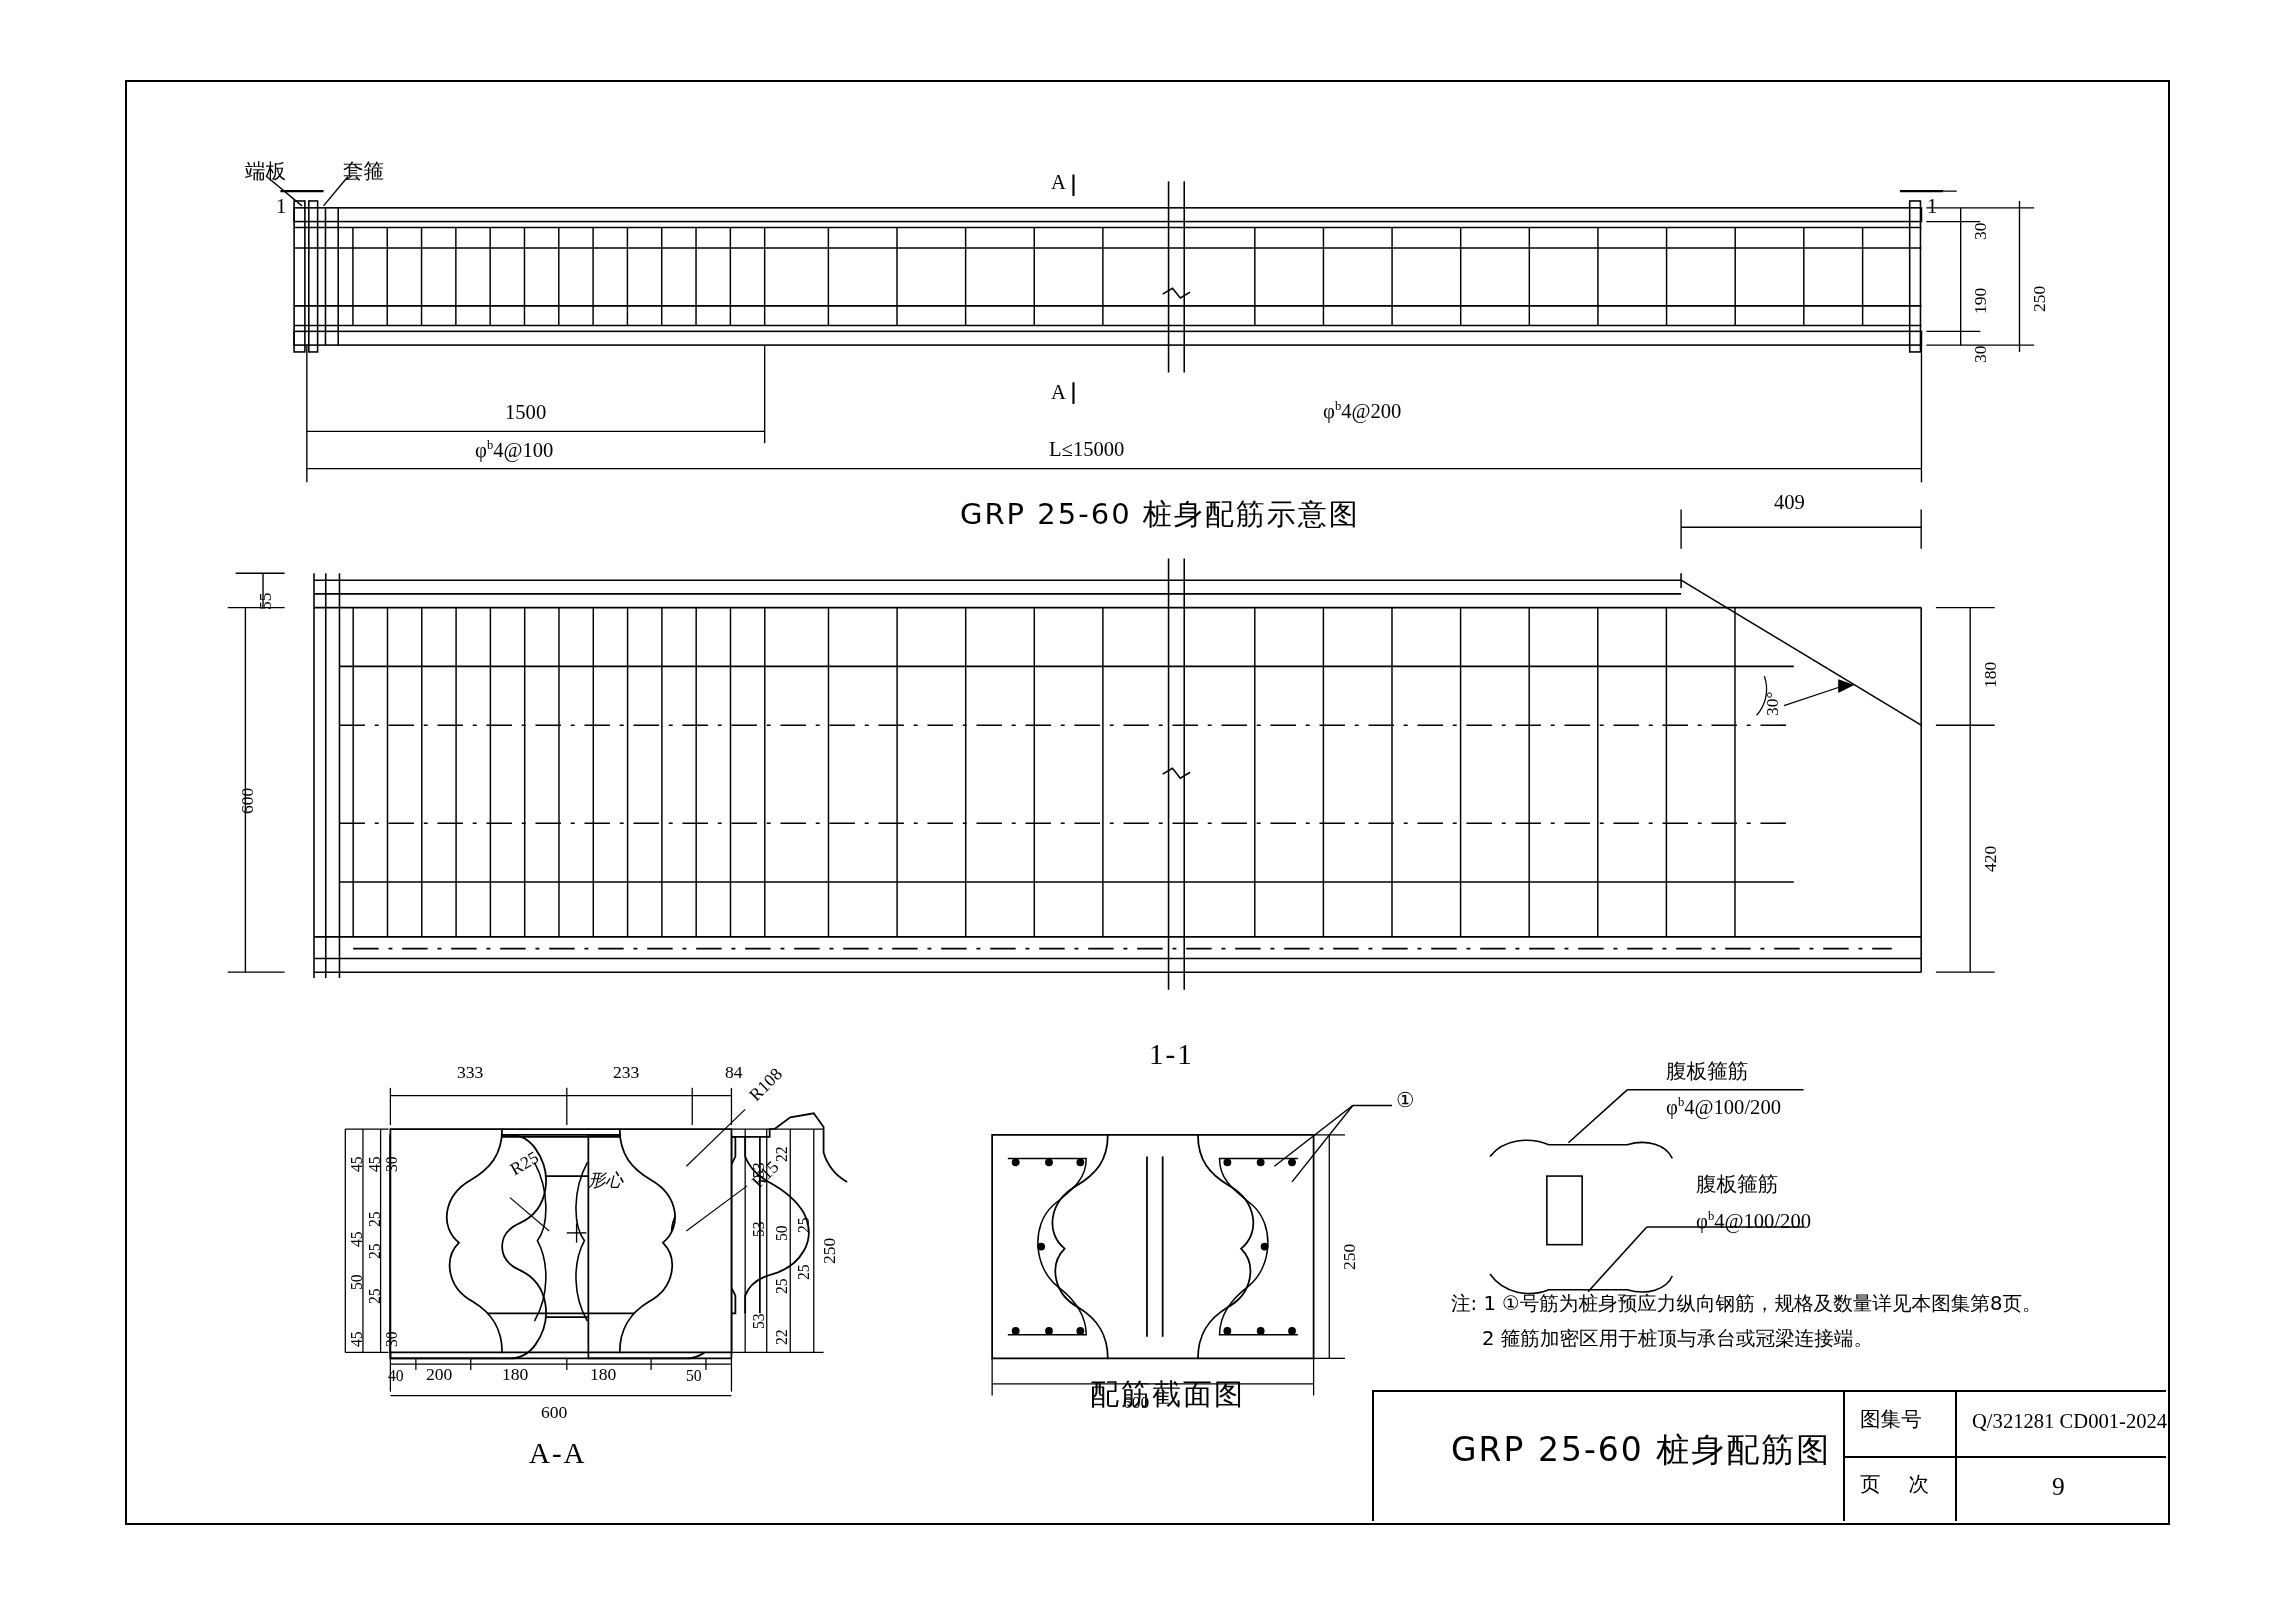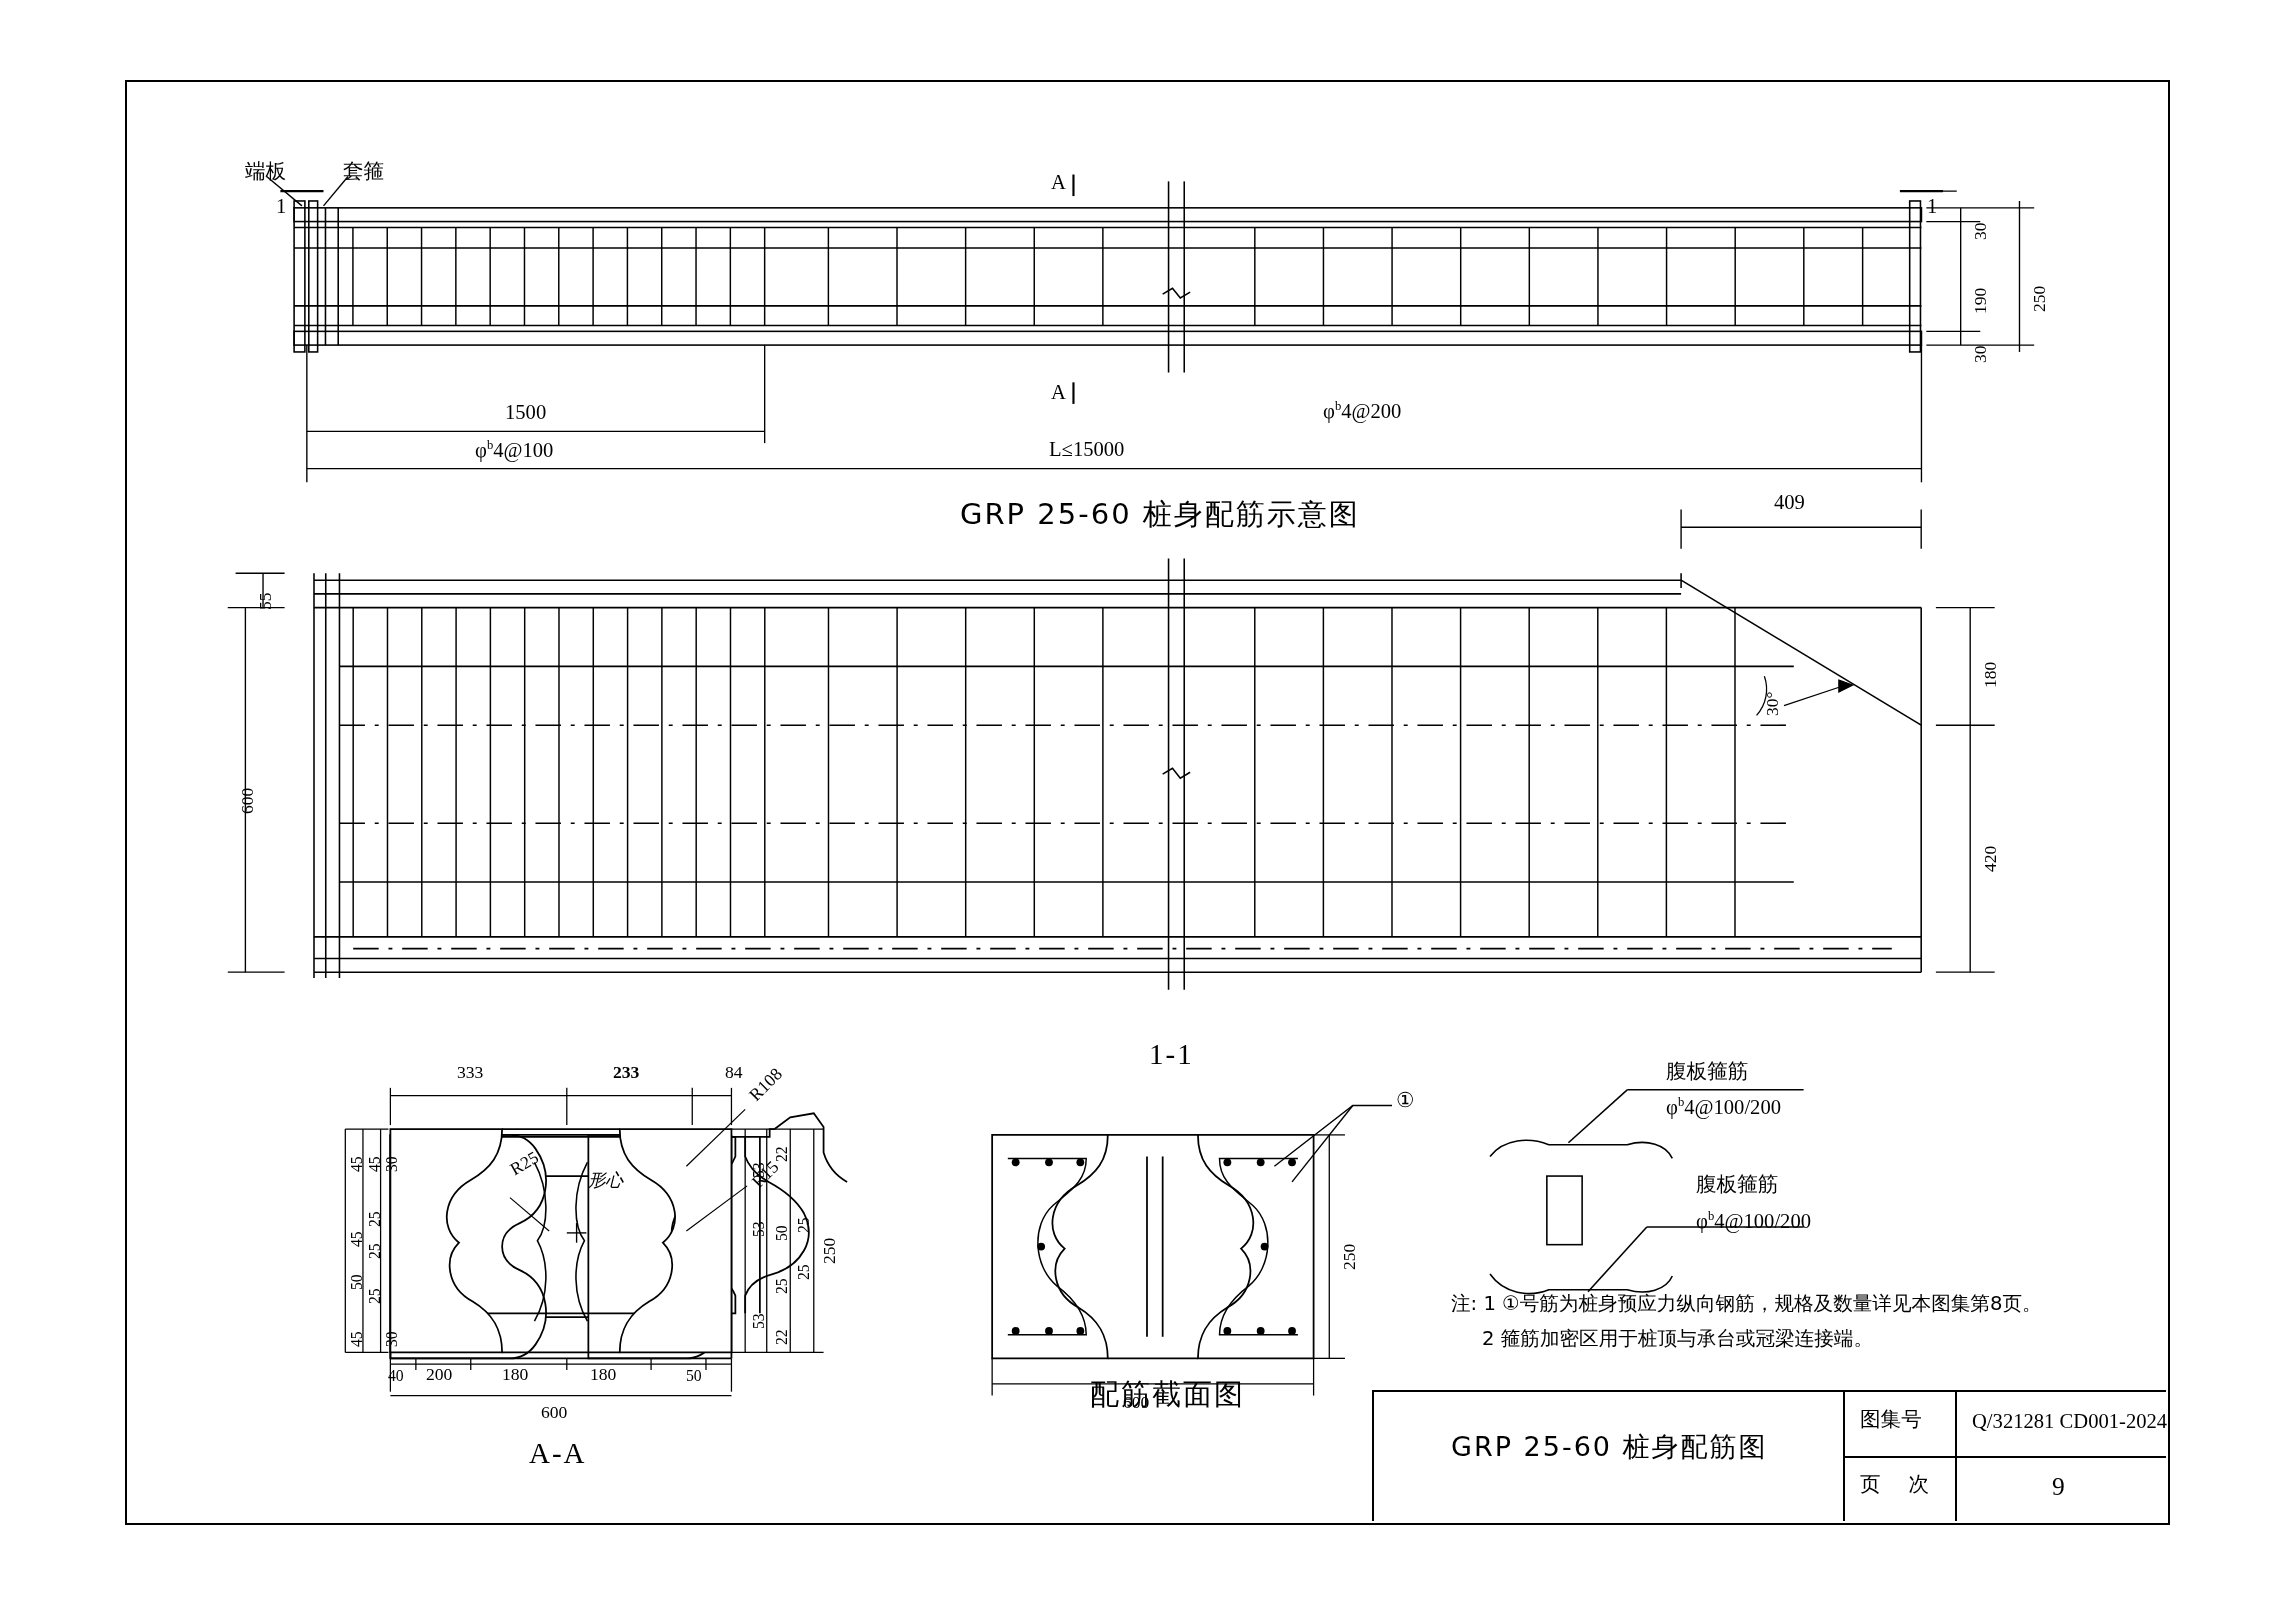--- a/index.html
+++ b/index.html
@@ -6,21 +6,21 @@
   body{width:2293px;height:1621px;font-family:"Liberation Serif",serif;color:#000;overflow:hidden;}
   #sheet{position:relative;width:2293px;height:1621px;}
   .frame{position:absolute;border:2.9px solid #000;}
   .ln{position:absolute;background:#000;}
   .h2{height:2px;}
   .v2{width:2px;}
   .txt{position:absolute;white-space:nowrap;font-size:20.6px;line-height:1;}
   .tsm{font-size:17.6px;}
   .txs{font-size:15.7px;}
   .ttl{font-size:29px;letter-spacing:2px;}
-  .ttl2{font-size:27px;letter-spacing:2px;}
+  .ttl2{font-size:33px;letter-spacing:2px;}
   .rot{transform-origin:0 0;transform:rotate(-90deg);}
   .cn{font-family:"DejaVu Sans",sans-serif;}
   svg{position:absolute;overflow:visible;}
 </style>
 </head>
 <body>
 
 <div id="sheet">
 
   <div class="frame" style="left:125px;top:80px;width:2041px;height:1441px;"></div>
@@ -347,21 +347,21 @@
       <line x1="760" y1="1152" x2="760" y2="1380"></line>
       <line x1="782" y1="1152" x2="782" y2="1380"></line>
       <line x1="806" y1="1152" x2="806" y2="1380"></line>
       <line x1="830" y1="1152" x2="830" y2="1380"></line>
       <line x1="746" y1="1152" x2="840" y2="1152"></line>
       <line x1="746" y1="1380" x2="840" y2="1380"></line>
     </g>
   </svg>
 
   <div class="txt tsm" style="left:457px;top:1064px;">333</div>
-  <div class="txt tsm" style="left:613px;top:1064px;font-weight:bold;">233</div>
+  <div class="txt tsm" style="left:613px;top:1064px;">233</div>
   <div class="txt tsm" style="left:725px;top:1064px;">84</div>
 
   <div class="txt tsm" style="left:510px;top:1155px;transform:rotate(-30deg);">R25</div>
   <div class="txt tsm" style="left:747px;top:1076px;transform:rotate(-45deg);">R108</div>
   <div class="txt tsm" style="left:751px;top:1166px;transform:rotate(-45deg);">R15</div>
   <div class="txt tsm cn" style="left:588px;top:1172px;font-style:italic;">形心</div>
 
   <div class="txt txs rot" style="left:349px;top:1172px;">45</div>
   <div class="txt txs rot" style="left:367px;top:1172px;">45</div>
   <div class="txt txs rot" style="left:384px;top:1172px;">30</div>

